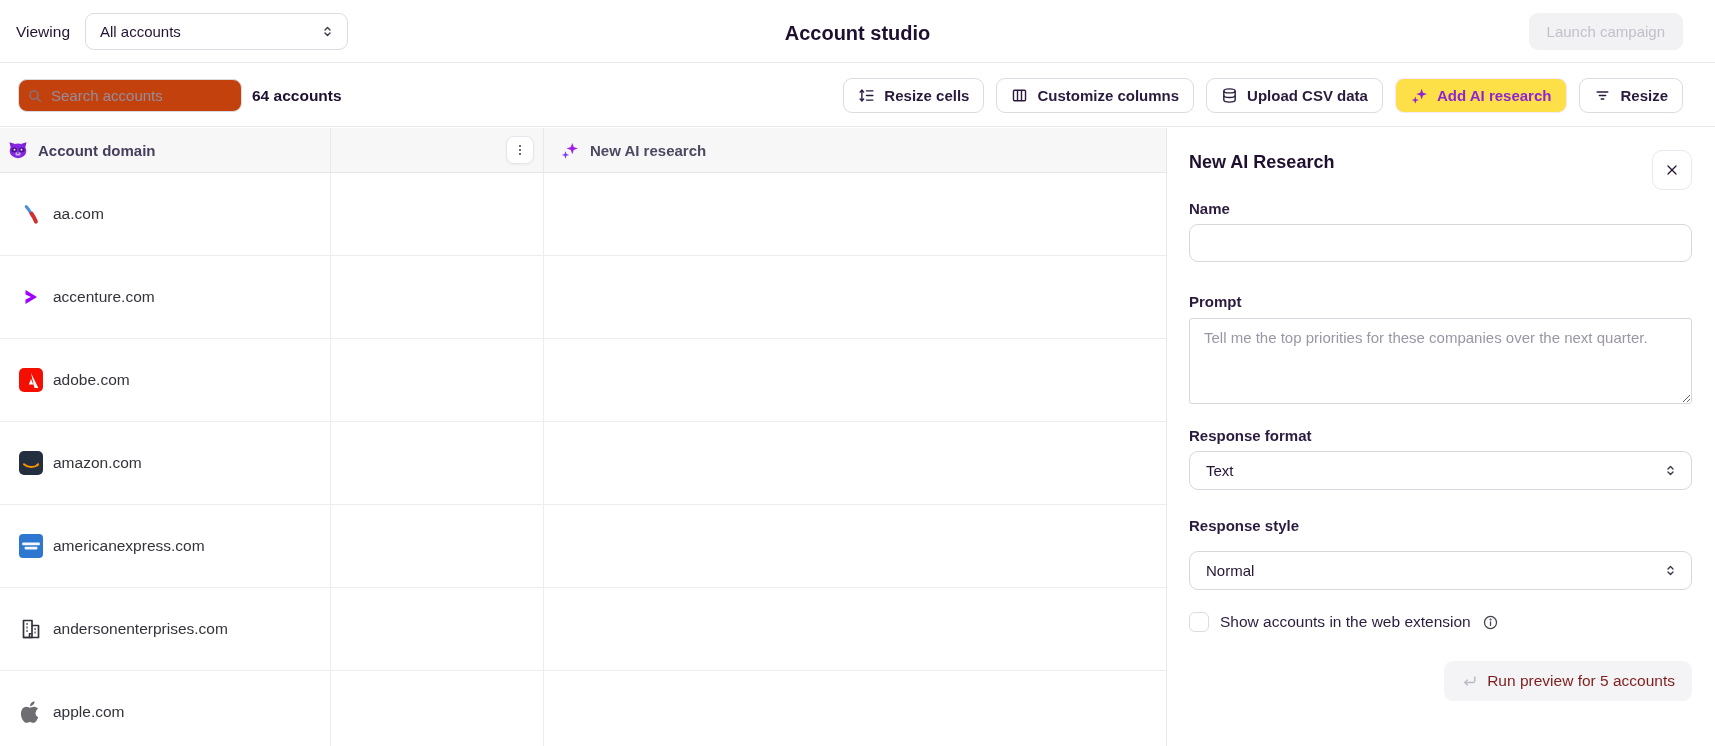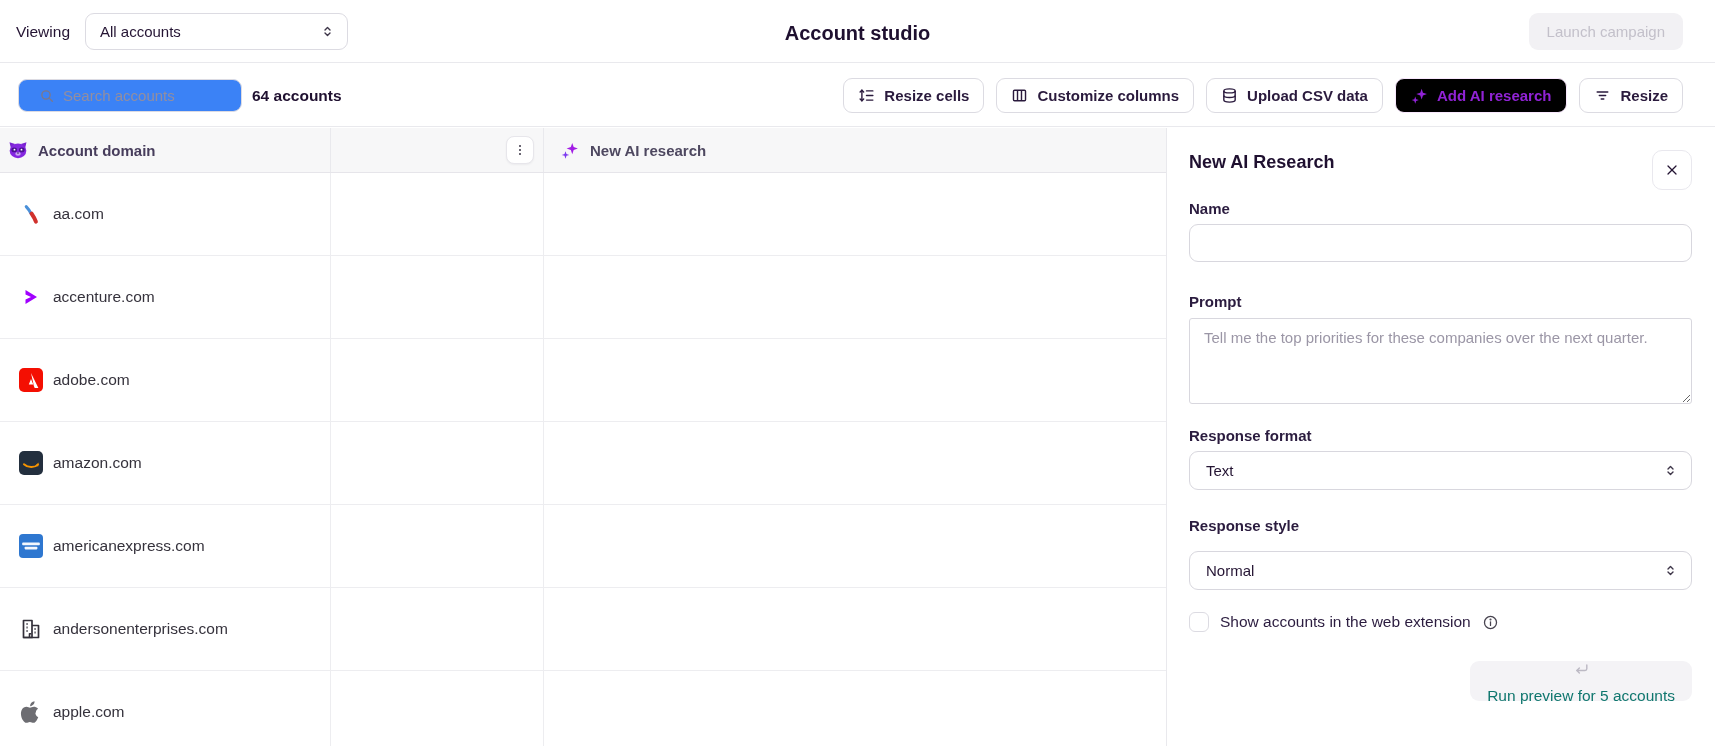--- a/index.html
+++ b/index.html
@@ -21,31 +21,31 @@
   .page-title { position:absolute; left:0; right:0; top:2px; height:63px; display:flex; align-items:center; justify-content:center; font-size:20px; font-weight:700; color:#1f1030; pointer-events:none; }
   .launch-btn {
     position:absolute; right:32px; top:13px; height:37px; padding:0 18px; border:none; border-radius:9px;
     background:#f2f1f4; color:#c3c0ca; font-size:15px; font-weight:500; font-family:inherit;
   }
 
   
   .toolbar { position:absolute; top:64px; left:0; right:0; height:63px; border-bottom:1px solid #e9e9ed; background:#fff; }
   .search-box {
     position:absolute; left:18px; top:15px; width:224px; height:33px;
-    border:1px solid #dcdbe2; border-radius:9px; display:flex; align-items:center; padding:0 20px; gap:8px; background:#3b82f6;
+    border:1px solid #dcdbe2; border-radius:9px; display:flex; align-items:center; padding:0 8px; gap:8px; background:#c2410c;
   }
   .search-box input { border:none; outline:none; flex:1; min-width:0; font-size:15px; font-family:inherit; color:#241433; background:transparent; }
   .search-box input::placeholder { color:#938e9f; }
   .accounts-count { position:absolute; left:252px; top:0; height:63px; display:flex; align-items:center; font-size:15.5px; font-weight:700; color:#1f1030; }
   .toolbar-buttons { position:absolute; right:32px; top:14px; display:flex; gap:12px; }
   .tbtn {
     height:35px; display:flex; align-items:center; gap:9px; padding:0 14px; background:#fff;
     border:1px solid #dcdbe2; border-radius:9px; font-size:15px; font-weight:600; color:#2a1a3d; font-family:inherit; cursor:pointer;
   }
-  .tbtn.ai { background:#000000; border:1px solid #f8e7fd; color:#9123d6; padding:0 15px; }
+  .tbtn.ai { background:#fde047; border:1px solid #f8e7fd; color:#9123d6; padding:0 15px; }
 
   
   .content { position:absolute; top:128px; left:0; right:0; bottom:0; display:flex; overflow:hidden; }
   .table-area { width:1166px; flex:none; }
   .thead { display:flex; height:45px; background:#f7f7f8; border-bottom:1px solid #e6e5ea; }
   .th { display:flex; align-items:center; border-right:1px solid #e9e9ed; }
   .th-label { font-size:15px; font-weight:600; color:#473d5c; }
   .th1 { width:331px; padding-left:8px; gap:10px; }
   .th2 { width:213px; position:relative; }
   .th3 { flex:1; padding-left:17px; gap:11px; border-right:none; }
@@ -88,22 +88,22 @@
     display:flex; align-items:center; justify-content:space-between; padding:0 13px 0 16px;
     font-size:15px; font-weight:500; color:#241433; cursor:pointer;gap:12px;
   }
   .sel-format { top:323px; }
   .sel-style { top:423px; }
   .checkbox-row { position:absolute; left:22px; top:484px; display:flex; align-items:center; gap:11px; }
   .checkbox { width:20px; height:20px; border:1px solid #dcdbe2; border-radius:6px; background:#fff; cursor:pointer; flex:none; }
   .checkbox-label { font-size:15.5px; font-weight:500; color:#2b1c3f; }
   .run-btn {
     position:absolute; right:23px; top:533px; height:40px; padding:0 17px; border:none; border-radius:9px;
-    background:#f4f3f6; color:#0f766e; font-size:15.5px; font-weight:500; font-family:inherit;
-    display:flex; align-items:center; gap:9px;flex-direction:column;
+    background:#f4f3f6; color:#7f1d1d; font-size:15.5px; font-weight:500; font-family:inherit;
+    display:flex; align-items:center; gap:9px;
   }
 </style>
 </head>
 <body>
 
 <div class="app">
 
   <div class="topbar">
     <div class="viewing-label">Viewing</div>
     <div class="account-select">

